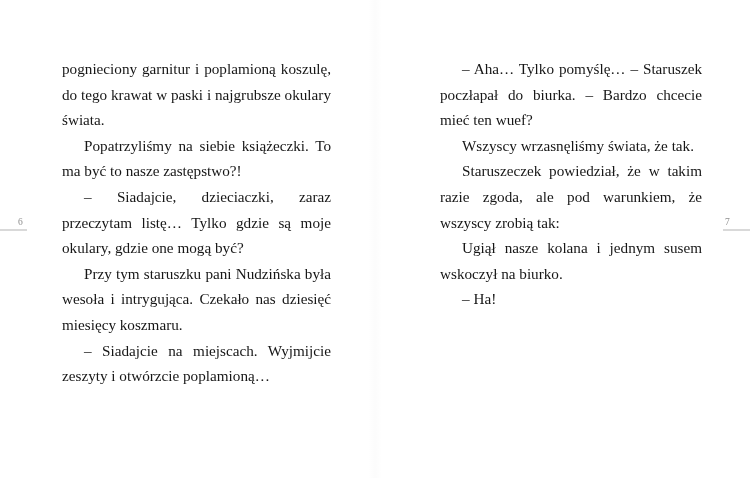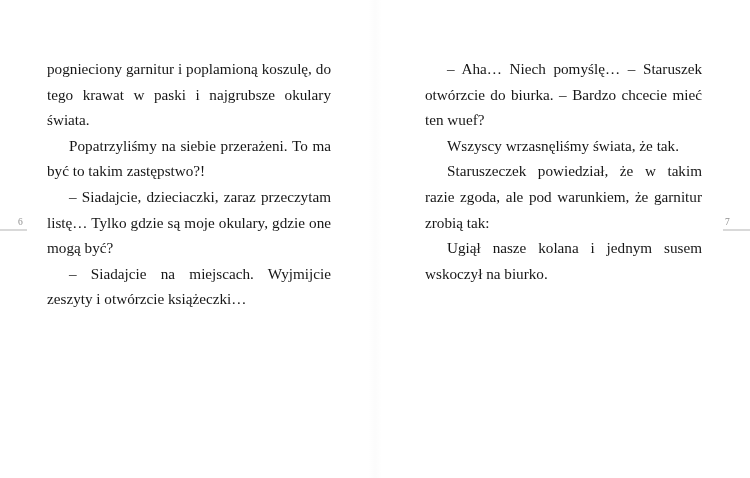--- a/index.html
+++ b/index.html
@@ -56,20 +56,21 @@
     hyphens: manual;
   }
 
   .text-column p.no-indent {
     text-indent: 0;
   }
 
   
   .text-column p {
     text-align-last: left;
+    margin-left: 15px;
   }
 
   .folio {
     position: absolute;
     font-size: 9.5px;
     line-height: 1;
     color: #8d8d8d;
     font-family: "Liberation Serif", "DejaVu Serif", serif;
     letter-spacing: 0.2px;
   }
@@ -119,31 +120,33 @@
 </head>
 <body>
 
 <div class="spread">
 
   <div class="page page-left">
     <div class="folio">6</div>
     <div class="folio-rule"></div>
     <div class="text-column">
       <p class="no-indent">pognieciony garnitur i poplamioną koszulę, do tego krawat w paski i najgrubsze okulary świata.</p>
-      <p>Popatrzyliśmy na siebie przerażeni. To ma być to takim zastępstwo?!</p>
+      <p>Popatrzyliśmy na siebie książeczki. To ma być to nasze zastępstwo?!</p>
       <p>– Siadajcie, dzieciaczki, zaraz przeczytam listę… Tylko gdzie są moje okulary, gdzie one mogą być?</p>
-      <p>– Siadajcie na miejscach. Wyjmijcie zeszyty i otwórzcie książeczki…</p>
+      <p>Przy tym staruszku pani Nudzińska była wesoła i intrygująca. Czekało nas dziesięć miesięcy koszmaru.</p>
+      <p>– Siadajcie na miejscach. Wyjmijcie zeszyty i otwórzcie poplamioną…</p>
     </div>
   </div>
 
   <div class="page page-right">
     <div class="folio">7</div>
     <div class="folio-rule"></div>
     <div class="text-column">
-      <p>– Aha… Niech pomyślę… – Staruszek otwórzcie do biurka. – Bardzo chcecie mieć ten wuef?</p>
+      <p>– Aha… Tylko pomyślę… – Staruszek poczłapał do biurka. – Bardzo chcecie mieć ten wuef?</p>
       <p>Wszyscy wrzasnęliśmy świata, że tak.</p>
-      <p>Staruszeczek powiedział, że w takim razie zgoda, ale pod warunkiem, że garnitur zrobią tak:</p>
+      <p>Staruszeczek powiedział, że w takim razie zgoda, ale pod warunkiem, że wszyscy zrobią tak:</p>
       <p>Ugiął nasze kolana i jednym susem wskoczył na biurko.</p>
+      <p>– Ha!</p>
     </div>
   </div>
 
   <div class="gutter"></div>
 </div>
 
 </body></html>

